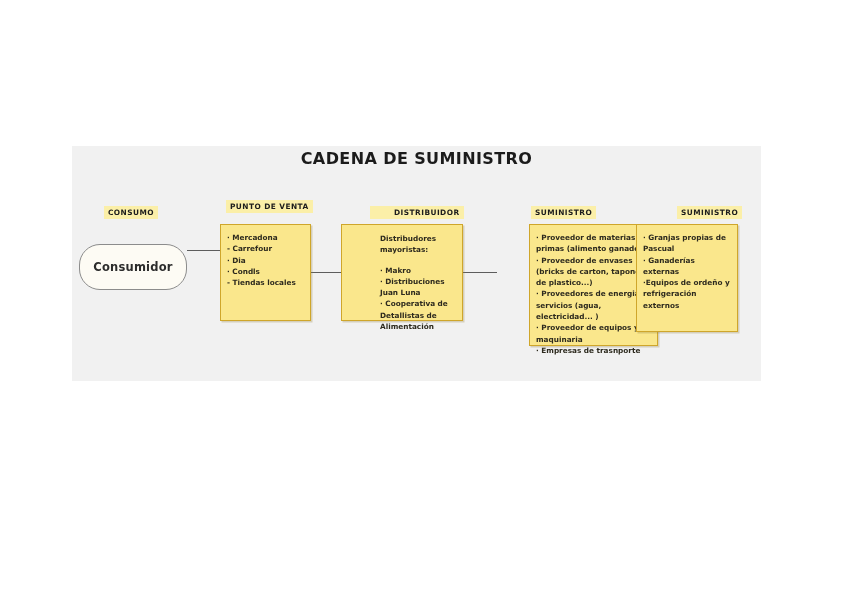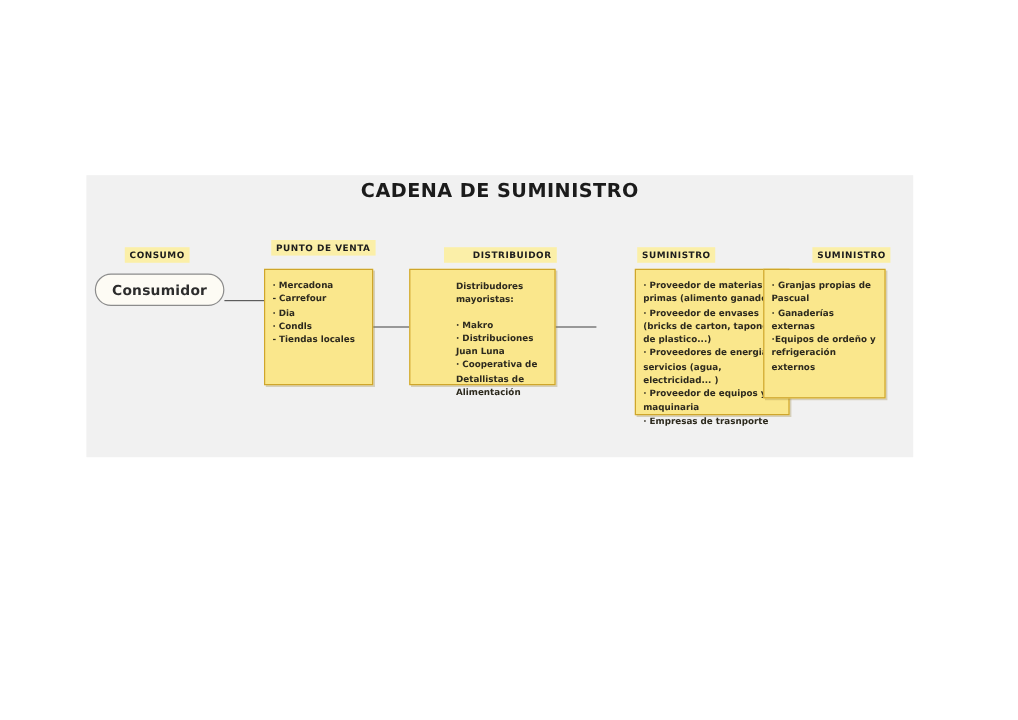--- a/index.html
+++ b/index.html
@@ -87,23 +87,23 @@
     color: #2d2a1e;
     padding: 8px 5px 0 6px;
     white-space: pre-line;
   }
   .node .node-body.tight { padding-top: 4px; }
 
   
   #consumer-node {
     position: absolute;
     left: 79px;
-    top: 228px;
+    top: 244px;
     width: 108px;
-    height: 27px;
+    height: 46px;
     border: 1px solid #8c8c8c;
     border-radius: 21px;
     background: #fdfbf4;
     box-sizing: border-box;
     display: flex;
     align-items: center;
     justify-content: center;
   }
   #consumer-node .consumer-label {
     font-family: "DejaVu Sans", sans-serif;

